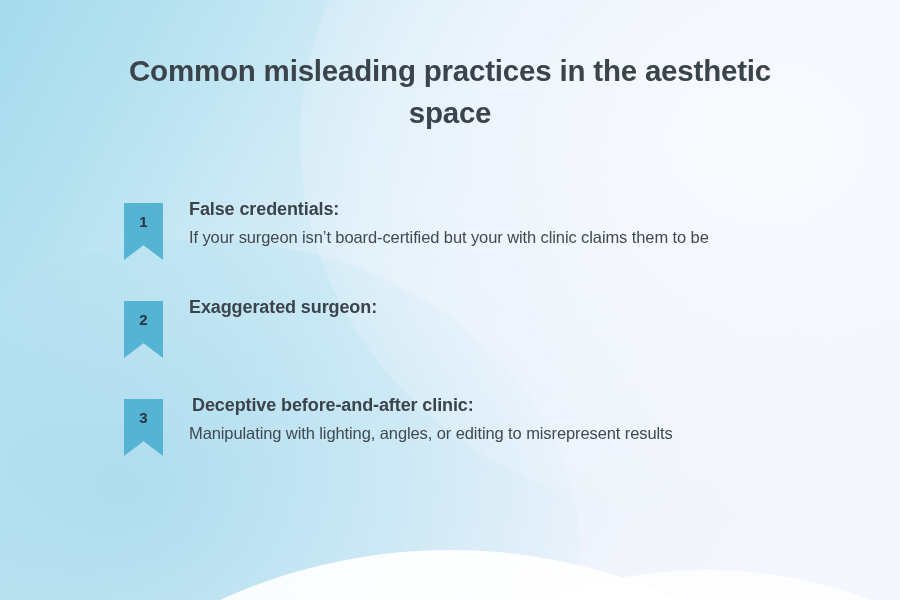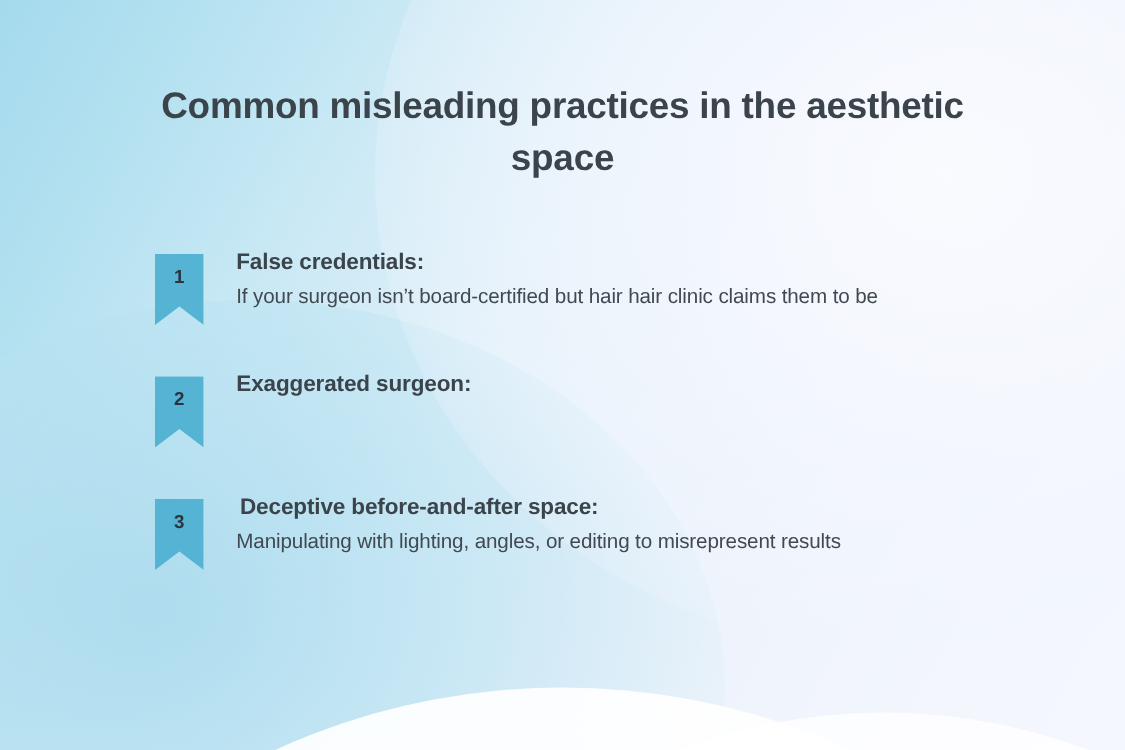--- a/index.html
+++ b/index.html
@@ -78,21 +78,21 @@
     background:#ffffff;
     opacity:.8;
     pointer-events:none;
   }
 
   
   #content { position:absolute; inset:0; }
 
   #title {
     position:absolute;
-    left:0; right:0; top:64px;
+    left:0; right:0; top:50px;
     text-align:center;
     font-size:29.5px;
     font-weight:bold;
     line-height:1.42;
     letter-spacing:-.2px;
     color:#3b434b;
     padding:0 110px;
   }
 
   #list { position:absolute; left:0; top:196px; width:900px; }
@@ -167,40 +167,40 @@
 
     <div id="list">
 
       <div class="item">
         <div class="badge">
           <div class="badge-shape"></div>
           <div class="badge-num">1</div>
         </div>
         <div class="body">
           <div class="item-title">False credentials:</div>
-          <div class="item-desc">If your surgeon isn’t board-certified but hair hair clinic claims them to be</div>
+          <div class="item-desc">If your surgeon isn’t board-certified but your with clinic claims them to be</div>
         </div>
       </div>
 
       <div class="item">
         <div class="badge">
           <div class="badge-shape"></div>
           <div class="badge-num">2</div>
         </div>
         <div class="body">
           <div class="item-title">Exaggerated surgeon:</div>
         </div>
       </div>
 
       <div class="item shift">
         <div class="badge">
           <div class="badge-shape"></div>
           <div class="badge-num">3</div>
         </div>
         <div class="body">
-          <div class="item-title">Deceptive before-and-after space:</div>
+          <div class="item-title">Deceptive before-and-after clinic:</div>
           <div class="item-desc">Manipulating with lighting, angles, or editing to misrepresent results</div>
         </div>
       </div>
 
     </div>
   </div>
 </div>
 
 </body></html>

